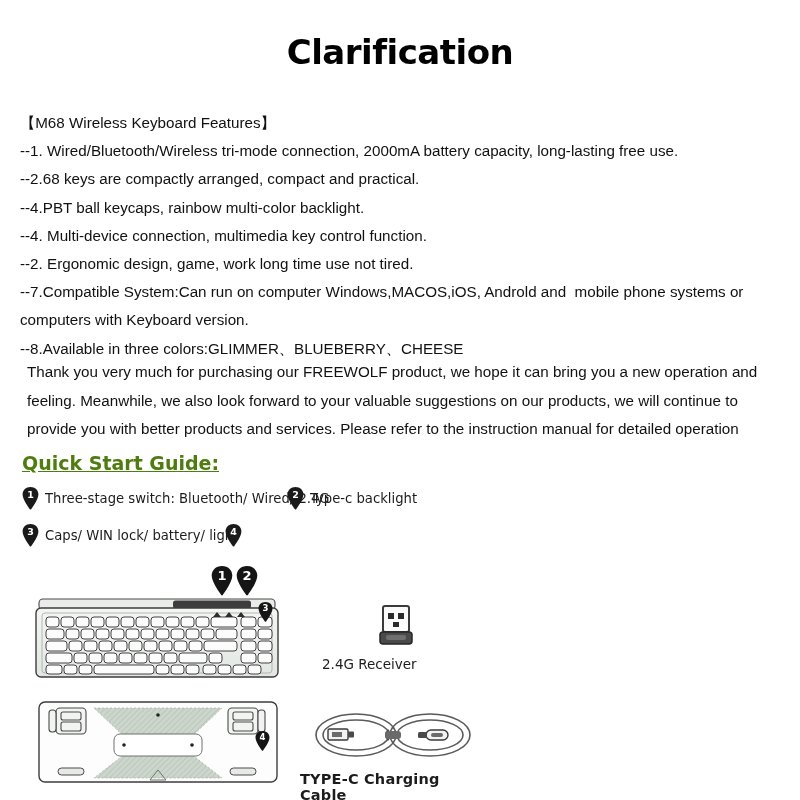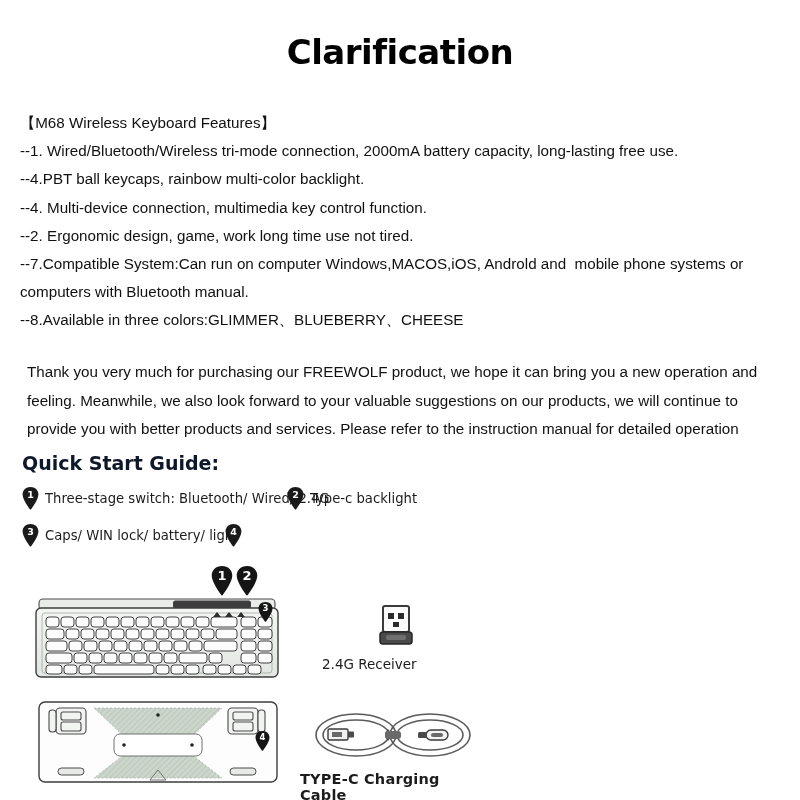--- a/index.html
+++ b/index.html
@@ -16,22 +16,22 @@
     font-family:"DejaVu Sans","Liberation Sans",sans-serif;
   }
 
   .features{position:absolute;top:78px;left:20px;width:765px;margin-top:31px;}
   .fline{font-size:15.2px;line-height:28.2px;color:#111;white-space:pre;}
 
   .para{position:absolute;top:358px;left:27px;width:760px;
         font-size:15.2px;line-height:28.5px;color:#111;}
 
   .qsg{position:absolute;top:452px;left:22px;
-       font-size:19px;font-weight:bold;color:#0f172a;
-       font-family:"DejaVu Sans","Liberation Sans",sans-serif;}
+       font-size:19px;font-weight:bold;color:#4d7c0f;
+       font-family:"DejaVu Sans","Liberation Sans",sans-serif;text-decoration:underline;}
 
   .legend{position:absolute;top:483px;left:22px;width:500px;}
   .lrow{position:relative;height:37px;}
   .litem{position:absolute;display:flex;align-items:center;gap:6px;}
   .litem .ltext{font-size:13.2px;color:#1b1b1b;
      font-family:"DejaVu Sans","Liberation Sans",sans-serif;}
 
   .pin{position:relative;width:17px;height:23px;flex:0 0 17px;}
   .pin svg{display:block;width:17px;height:23px;}
   .pin .pnum{position:absolute;top:1.5px;left:0;width:17px;text-align:center;
@@ -62,25 +62,26 @@
 </head>
 <body>
 
 <div class="page">
 
   <div class="title">Clarification</div>
 
   <div class="features">
     <div class="fline">【M68 Wireless Keyboard Features】</div>
     <div class="fline">--1. Wired/Bluetooth/Wireless tri-mode connection, 2000mA battery capacity, long-lasting free use.</div>
+    <div class="fline">--2.68 keys are compactly arranged, compact and practical.</div>
     <div class="fline">--4.PBT ball keycaps, rainbow multi-color backlight.</div>
     <div class="fline">--4. Multi-device connection, multimedia key control function.</div>
     <div class="fline">--2. Ergonomic design, game, work long time use not tired.</div>
     <div class="fline">--7.Compatible System:Can run on computer Windows,MACOS,iOS, Androld and  mobile phone systems or</div>
-    <div class="fline">computers with Bluetooth manual.</div>
+    <div class="fline">computers with Keyboard version.</div>
     <div class="fline">--8.Available in three colors:GLIMMER、BLUEBERRY、CHEESE</div>
   </div>
 
   <div class="para">Thank you very much for purchasing our FREEWOLF product, we hope it can bring you a new operation and feeling.  Meanwhile, we also look forward to your valuable suggestions on our products, we will continue to provide you with better products and services. Please refer to the instruction manual for detailed operation</div>
 
   <div class="qsg">Quick Start Guide:</div>
 
   <div class="legend">
     <div class="lrow">
       <div class="litem" style="left:0px;top:4px;">

